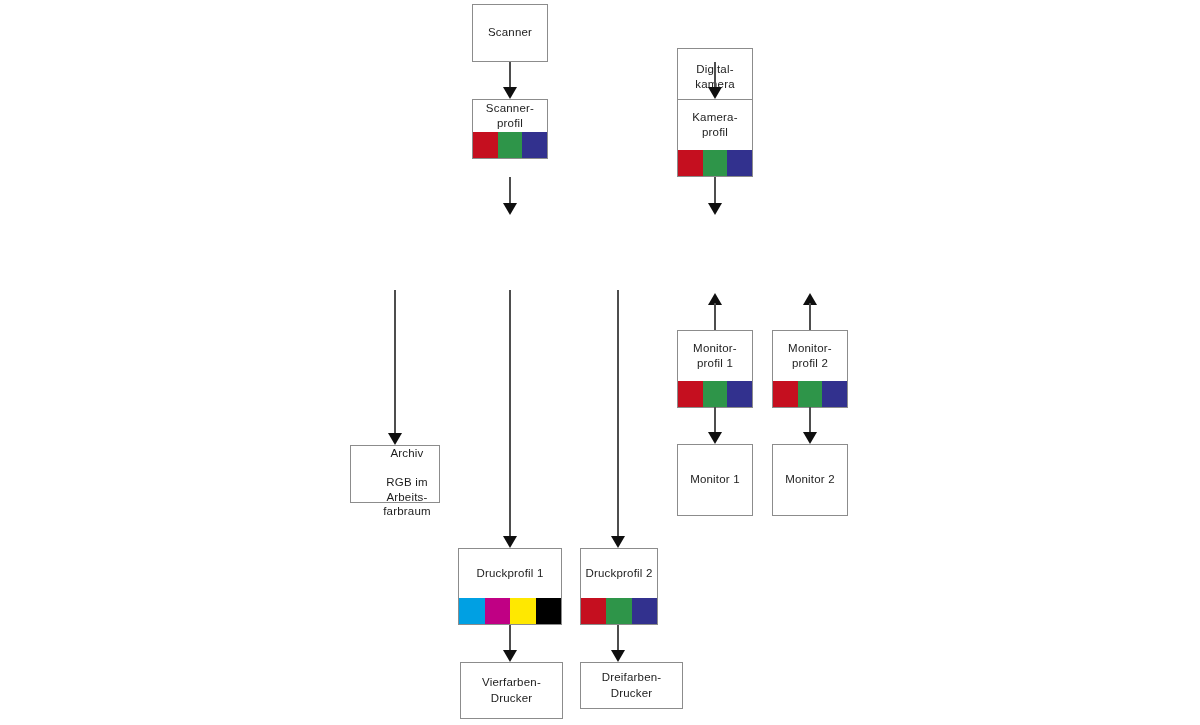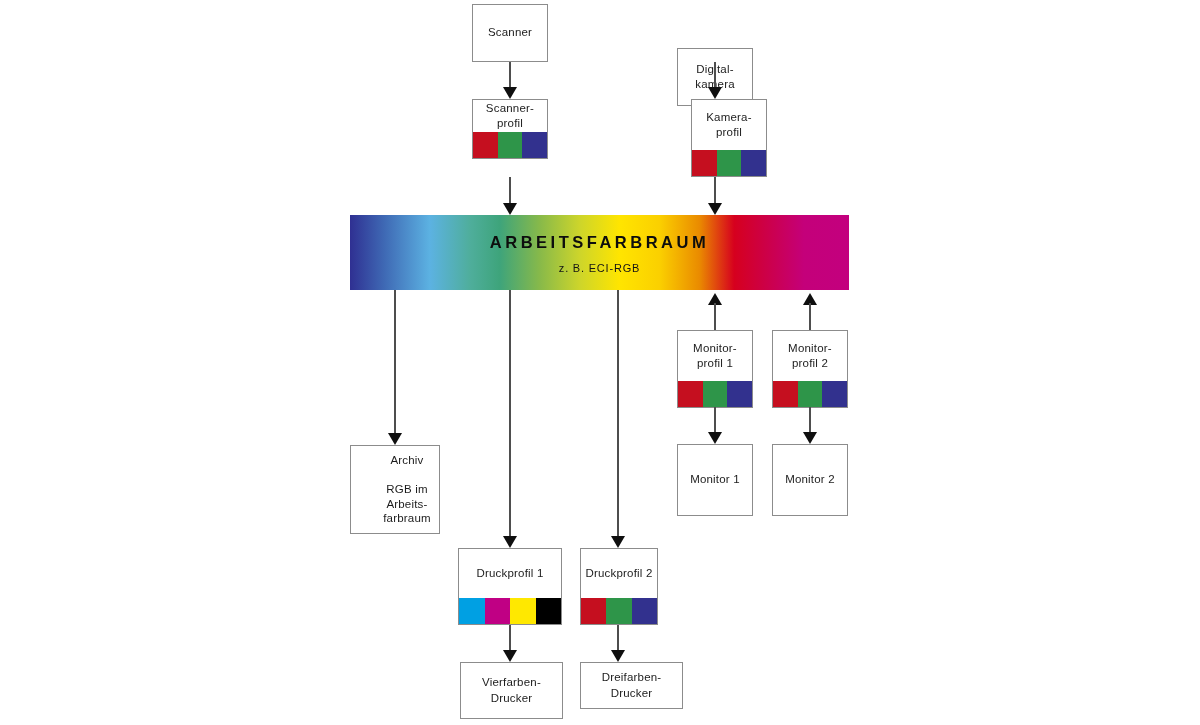--- a/index.html
+++ b/index.html
@@ -50,34 +50,30 @@
 
   <div class="box" style="left:472px;top:99px;width:76px;height:60px;">
     <div class="box-label">Scanner-
 profil</div>
     <div class="strip">
       <div class="seg" style="background-color: rgb(197, 15, 31);"></div>
       <div class="seg" style="background-color: rgb(46, 149, 73);"></div>
       <div class="seg" style="background-color: rgb(50, 49, 142);"></div>
     </div>
   </div>
-  <div class="box" style="left:691px;top:99px;width:76px;height:78px;">
+  <div class="box" style="left:677px;top:99px;width:76px;height:78px;">
     <div class="box-label">Kamera-
 profil</div>
     <div class="strip">
       <div class="seg" style="background-color: rgb(197, 15, 31);"></div>
       <div class="seg" style="background-color: rgb(46, 149, 73);"></div>
       <div class="seg" style="background-color: rgb(50, 49, 142);"></div>
     </div>
   </div>
 
-  <div class="bar" style="background: linear-gradient(90deg, rgb(47, 48, 146) 0%, rgb(63, 106, 181) 7%, rgb(92, 178, 226) 16%, rgb(79, 174, 156) 24%, rgb(62, 164, 123) 30%, rgb(135, 185, 74) 38%, rgb(205, 213, 43) 46%, rgb(255, 229, 0) 54%, rgb(251, 208, 0) 62%, rgb(234, 139, 0) 70%, rgb(214, 0, 30) 77%, rgb(205, 0, 69) 83%, rgb(196, 0, 122) 91%, rgb(195, 0, 126) 100%);">
-    <div class="bar-title">ARBEITSFARBRAUM</div>
-    <div class="bar-sub">z. B. ECI-RGB</div>
-  </div>
 
   <div class="box" style="left:677px;top:330px;width:76px;height:78px;">
     <div class="box-label">Monitor-
 profil 1</div>
     <div class="strip">
       <div class="seg" style="background-color: rgb(197, 15, 31);"></div>
       <div class="seg" style="background-color: rgb(46, 149, 73);"></div>
       <div class="seg" style="background-color: rgb(50, 49, 142);"></div>
     </div>
   </div>
@@ -91,21 +87,21 @@
     </div>
   </div>
 
   <div class="box" style="left:677px;top:444px;width:76px;height:72px;">
     <div class="box-label">Monitor 1</div>
   </div>
   <div class="box" style="left:772px;top:444px;width:76px;height:72px;">
     <div class="box-label">Monitor 2</div>
   </div>
 
-  <div class="box" style="left:350px;top:445px;width:90px;height:89px;padding-left:24px;">
+  <div class="box" style="left:350px;top:445px;width:90px;height:58px;padding-left:24px;">
     <div class="box-label" style="line-height:14.5px;">Archiv
 
 RGB im
 Arbeits-
 farbraum</div>
   </div>
 
   <div class="box" style="left:458px;top:548px;width:104px;height:77px;">
     <div class="box-label">Druckprofil 1</div>
     <div class="strip">

